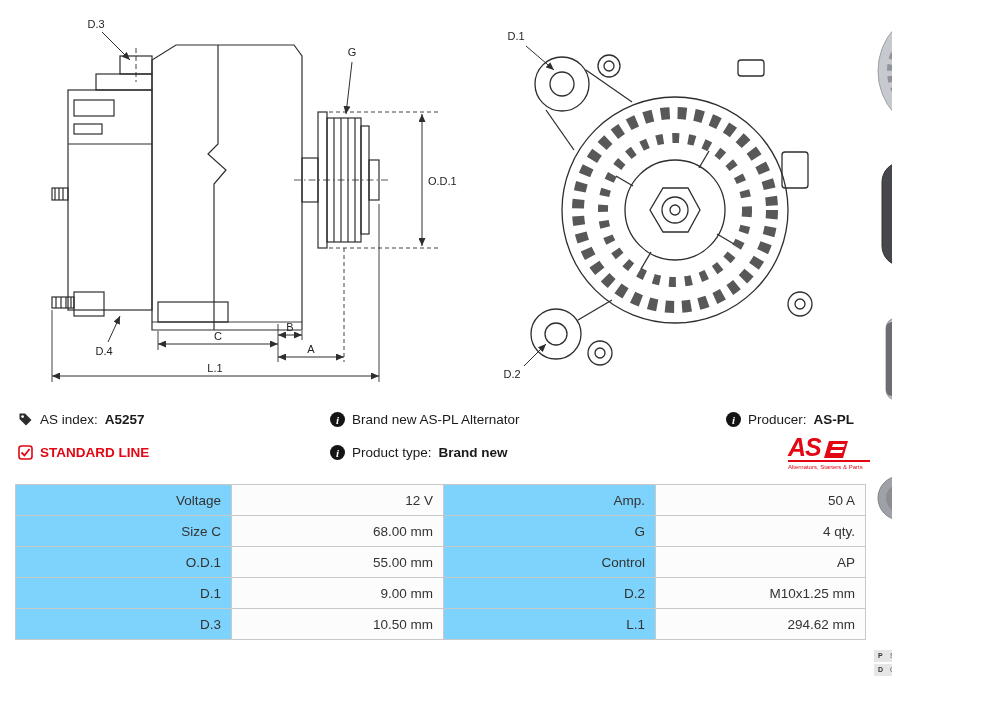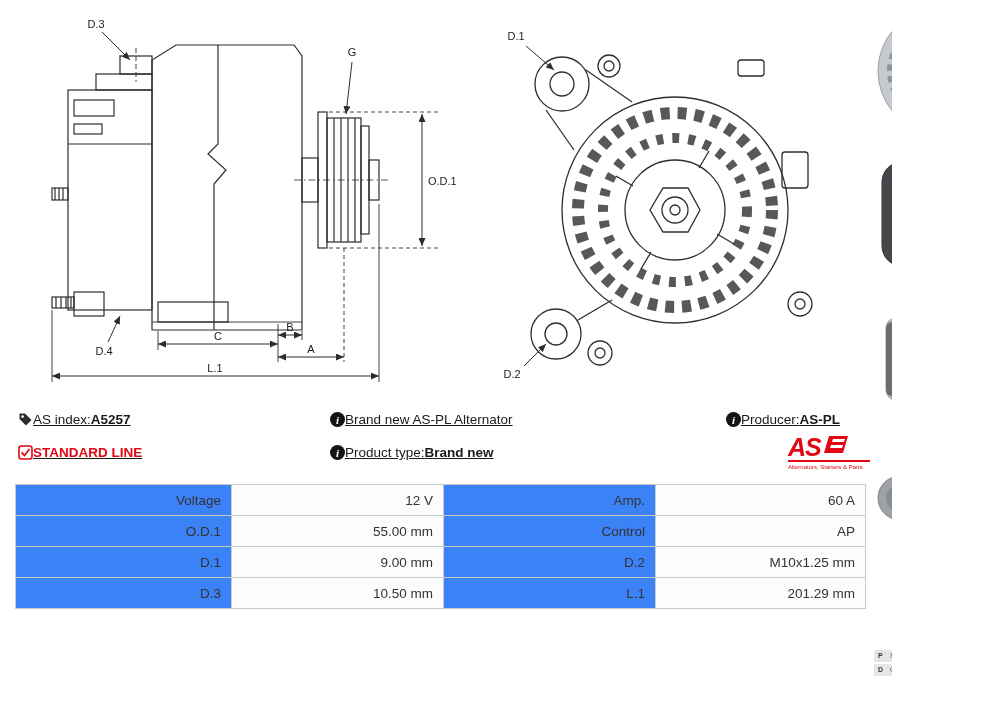--- a/index.html
+++ b/index.html
@@ -19,43 +19,43 @@
   .ph4 { position:absolute; top:436px; left:0; }
   .plug-code { position:absolute; top:570px; left:0; width:124px; text-align:center;
                color:#e30613; font-weight:bold; font-size:11px; }
   .plug-draw { position:absolute; top:586px; left:17px; }
   .plug-legend { position:absolute; top:650px; left:2px; width:120px; }
   .legend-row { display:flex; background:#e6e6e6; margin-bottom:2px; padding:2px 4px;
                 font-size:7px; color:#555; line-height:8px; }
   .legend-row .pin { width:12px; font-weight:bold; color:#333; }
 
   
-  .info-item { position:absolute; display:flex; align-items:center; 
-               font-size:13.5px; color:#1a1a1a; white-space:nowrap;text-decoration:underline; }
+  .info-item { position:absolute; display:flex; align-items:center; gap:7px;
+               font-size:13.5px; color:#1a1a1a; white-space:nowrap; }
   .info-item b { font-weight:bold; }
   .info-i { width:15px; height:15px; border-radius:50%; background:#141414; color:#fff;
             display:inline-flex; align-items:center; justify-content:center;
             font-size:11px; font-weight:bold; font-style:italic;
             font-family:"Liberation Serif", serif; flex:0 0 15px; }
   .std-line { color:#e30613; font-weight:bold; }
 
   
   .logo { position:absolute; left:788px; top:436px; width:82px; }
-  .logo-top { display:flex; gap:3px; }
+  .logo-top { display:flex; align-items:flex-end; gap:3px; }
   .logo-as { font-size:25px; line-height:22px; font-weight:bold; font-style:italic;
              color:#e30613; letter-spacing:-1px; }
   .logo-bar { height:2px; background:#e30613; margin-top:2px; }
   .logo-sub { font-size:6px; color:#e30613; margin-top:2px; white-space:nowrap; }
 
   
   table.spec { position:absolute; left:15px; top:484px; width:850px;
                border-collapse:collapse; table-layout:fixed; }
   table.spec td { border:1px solid #c9c9c9; height:30px; padding:0 10px;
                   text-align:right; font-size:13.5px; color:#333; overflow:hidden; }
-  td.lab { background:#3b82f6;margin-top:16px; }
+  td.lab { background:#7dd3fc;margin-top:16px; }
   td.val { background:#fcfcfc;margin-top:37px; }
 </style>
 </head>
 <body>
 
 <div class="page">
 
   <svg class="sideview" width="472" height="402" viewBox="0 0 472 402">
     <defs>
       <marker id="a1" orient="auto-start-reverse" markerWidth="9" markerHeight="7" refX="8" refY="3.5">
@@ -296,36 +296,42 @@
         <col style="width:216px">
         <col style="width:212px">
         <col style="width:212px">
         <col style="width:210px">
       </colgroup>
     <tbody>
         <tr>
       <td class="lab">Voltage</td>
       <td class="val">12 V</td>
       <td class="lab">Amp.</td>
-      <td class="val">60 A</td>
+      <td class="val">50 A</td>
+    </tr>
+    <tr>
+      <td class="lab">Size C</td>
+      <td class="val">68.00 mm</td>
+      <td class="lab">G</td>
+      <td class="val">4 qty.</td>
     </tr>
     <tr>
       <td class="lab">O.D.1</td>
       <td class="val">55.00 mm</td>
       <td class="lab">Control</td>
       <td class="val">AP</td>
     </tr>
     <tr>
       <td class="lab">D.1</td>
       <td class="val">9.00 mm</td>
       <td class="lab">D.2</td>
       <td class="val">M10x1.25 mm</td>
     </tr>
     <tr>
       <td class="lab">D.3</td>
       <td class="val">10.50 mm</td>
       <td class="lab">L.1</td>
-      <td class="val">201.29 mm</td>
+      <td class="val">294.62 mm</td>
     </tr>
   </tbody>
     </table>
 
 </div>
 
 </body></html>

